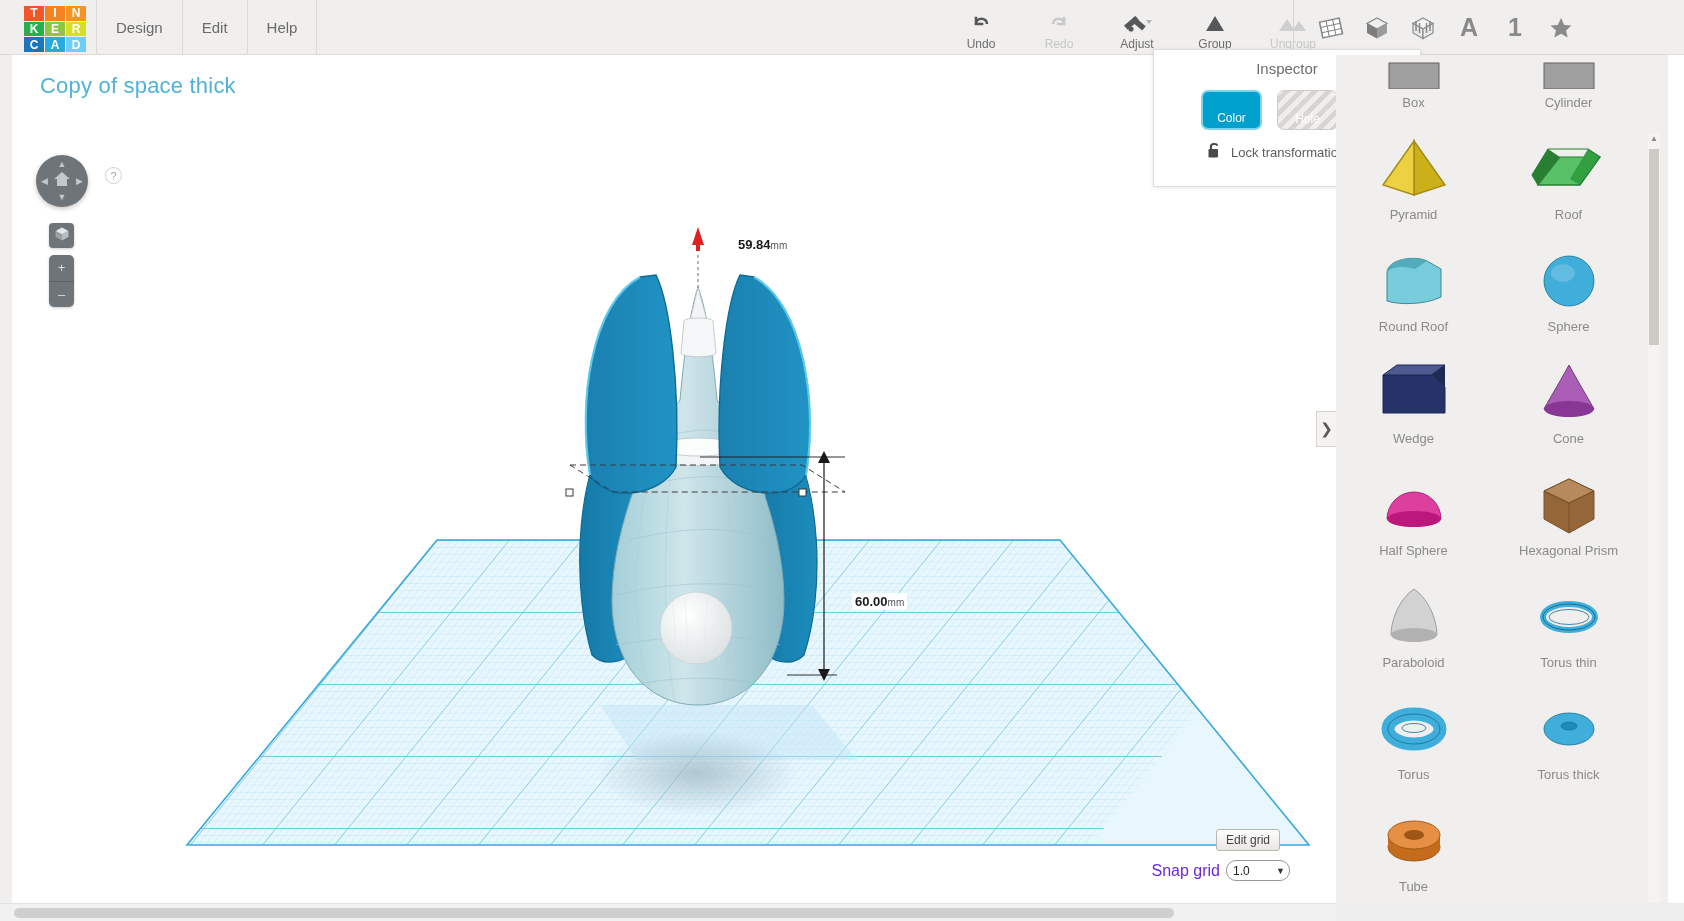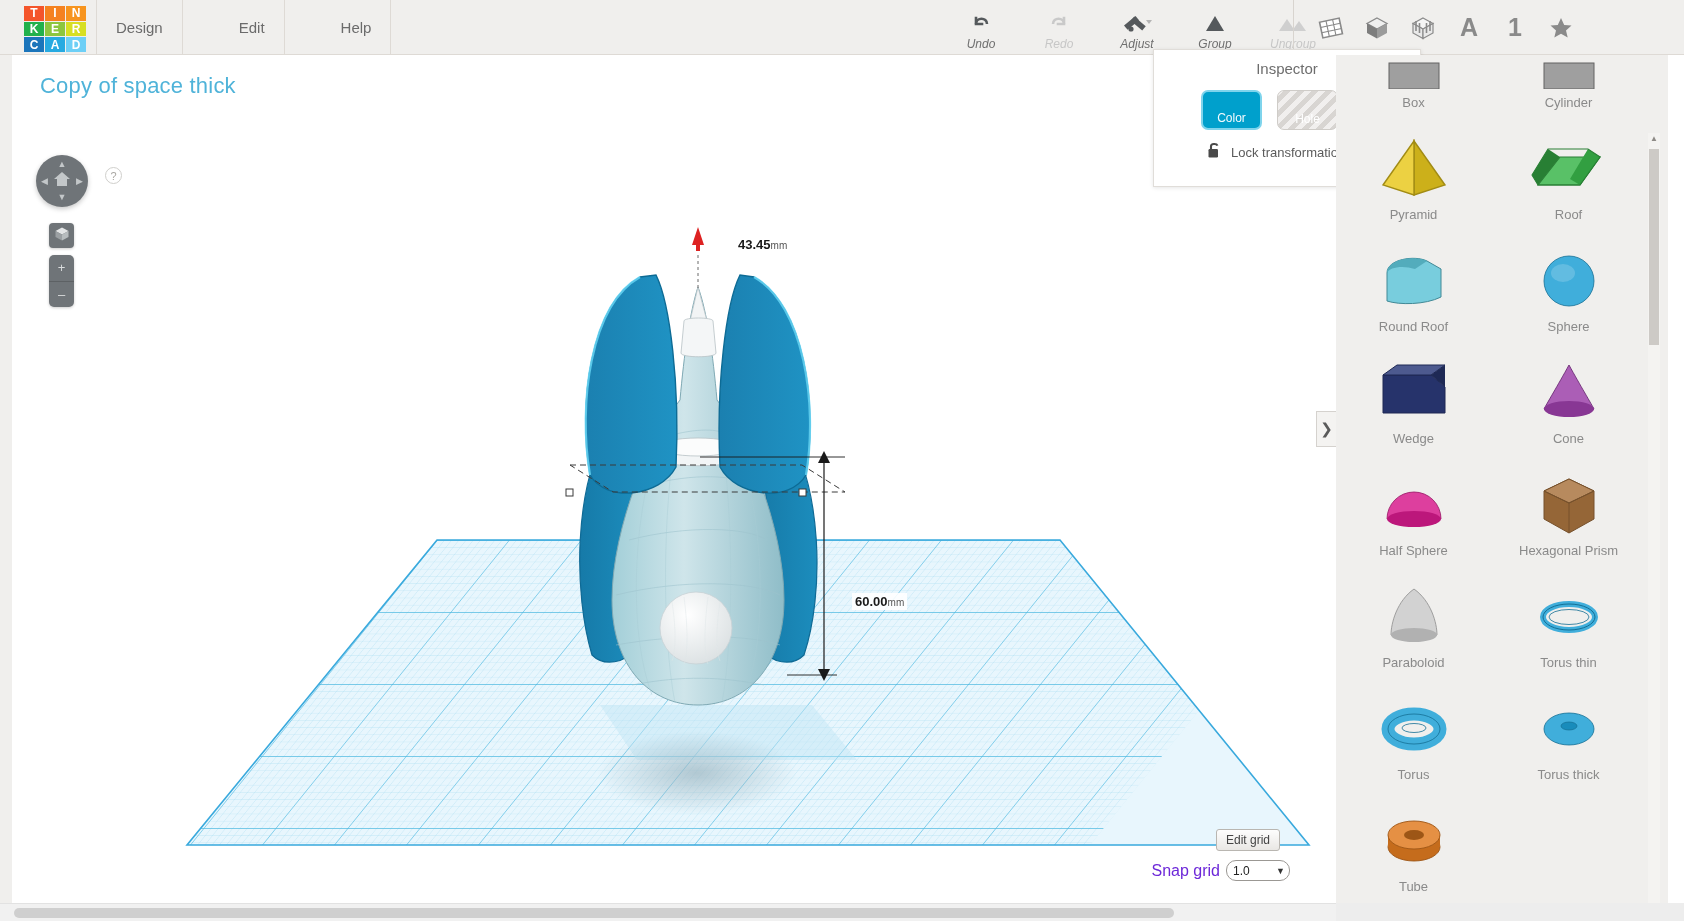--- a/index.html
+++ b/index.html
@@ -20,33 +20,33 @@
   .logo {
     position: absolute; left: 24px; top: 6px;
     width: 62px; height: 46px;
     display: grid; grid-template-columns: repeat(3, 1fr); grid-template-rows: repeat(3, 1fr);
     gap: 1px;
   }
   .logo div {
     display: flex; align-items: center; justify-content: center;
     color: #fff; font-weight: bold; font-size: 12px; line-height: 1;
   }
-  .menu { position: absolute; top: 0; height: 55px; display: flex; align-items: center; left: 96px; gap: 37px; }
+  .menu { position: absolute; top: 0; height: 55px; display: flex; align-items: center; left: 96px; }
   .menu .mi {
     padding: 0 19px; height: 55px; display: flex; align-items: center;
     color: #6b6b6b; font-size: 15px; cursor: pointer;
     border-right: 1px solid #dedad5;
   }
   .menu .mi:first-child { border-left: 1px solid #dedad5; }
 
   .tools { position: absolute; right: 352px; top: 0; height: 55px; display: flex; align-items: flex-end; }
   .tool {
     width: 78px; height: 55px; display: flex; flex-direction: column;
     align-items: center; justify-content: flex-end; padding-bottom: 4px;
-    cursor: pointer; position: relative; font-style: italic;
+    cursor: pointer; position: relative;
   }
   .tool .tlabel { font-size: 12px; color: #6f6f6f; margin-top: 3px; }
   .tool.disabled .tlabel { color: #c7c7c7; }
   .tool .ticon { height: 22px; display: flex; align-items: center; justify-content: center; }
 
   .viewicons {
     position: absolute; right: 108px; top: 0; height: 55px;
     display: flex; align-items: center; gap: 16px;
     border-left: 1px solid #d8d4cf; padding-left: 22px;
   }
@@ -434,21 +434,21 @@
         </svg>
       </span>
     </div>
 
     <div class="zoombox">
       <div>+</div>
       <div>–</div>
     </div>
 
     <div class="dim-label" style="left:723px; top:181px;">
-      <span>43.45</span><span class="u">mm</span>
+      <span>59.84</span><span class="u">mm</span>
     </div>
     <div class="dim-label" style="left:840px; top:538px;">
       <span>60.00</span><span class="u">mm</span>
     </div>
 
     <div class="editgrid">Edit grid</div>
     <div class="snapwrap">
       <span class="snaplabel">Snap grid</span>
       <span class="snapsel">
         <span>1.0</span>

